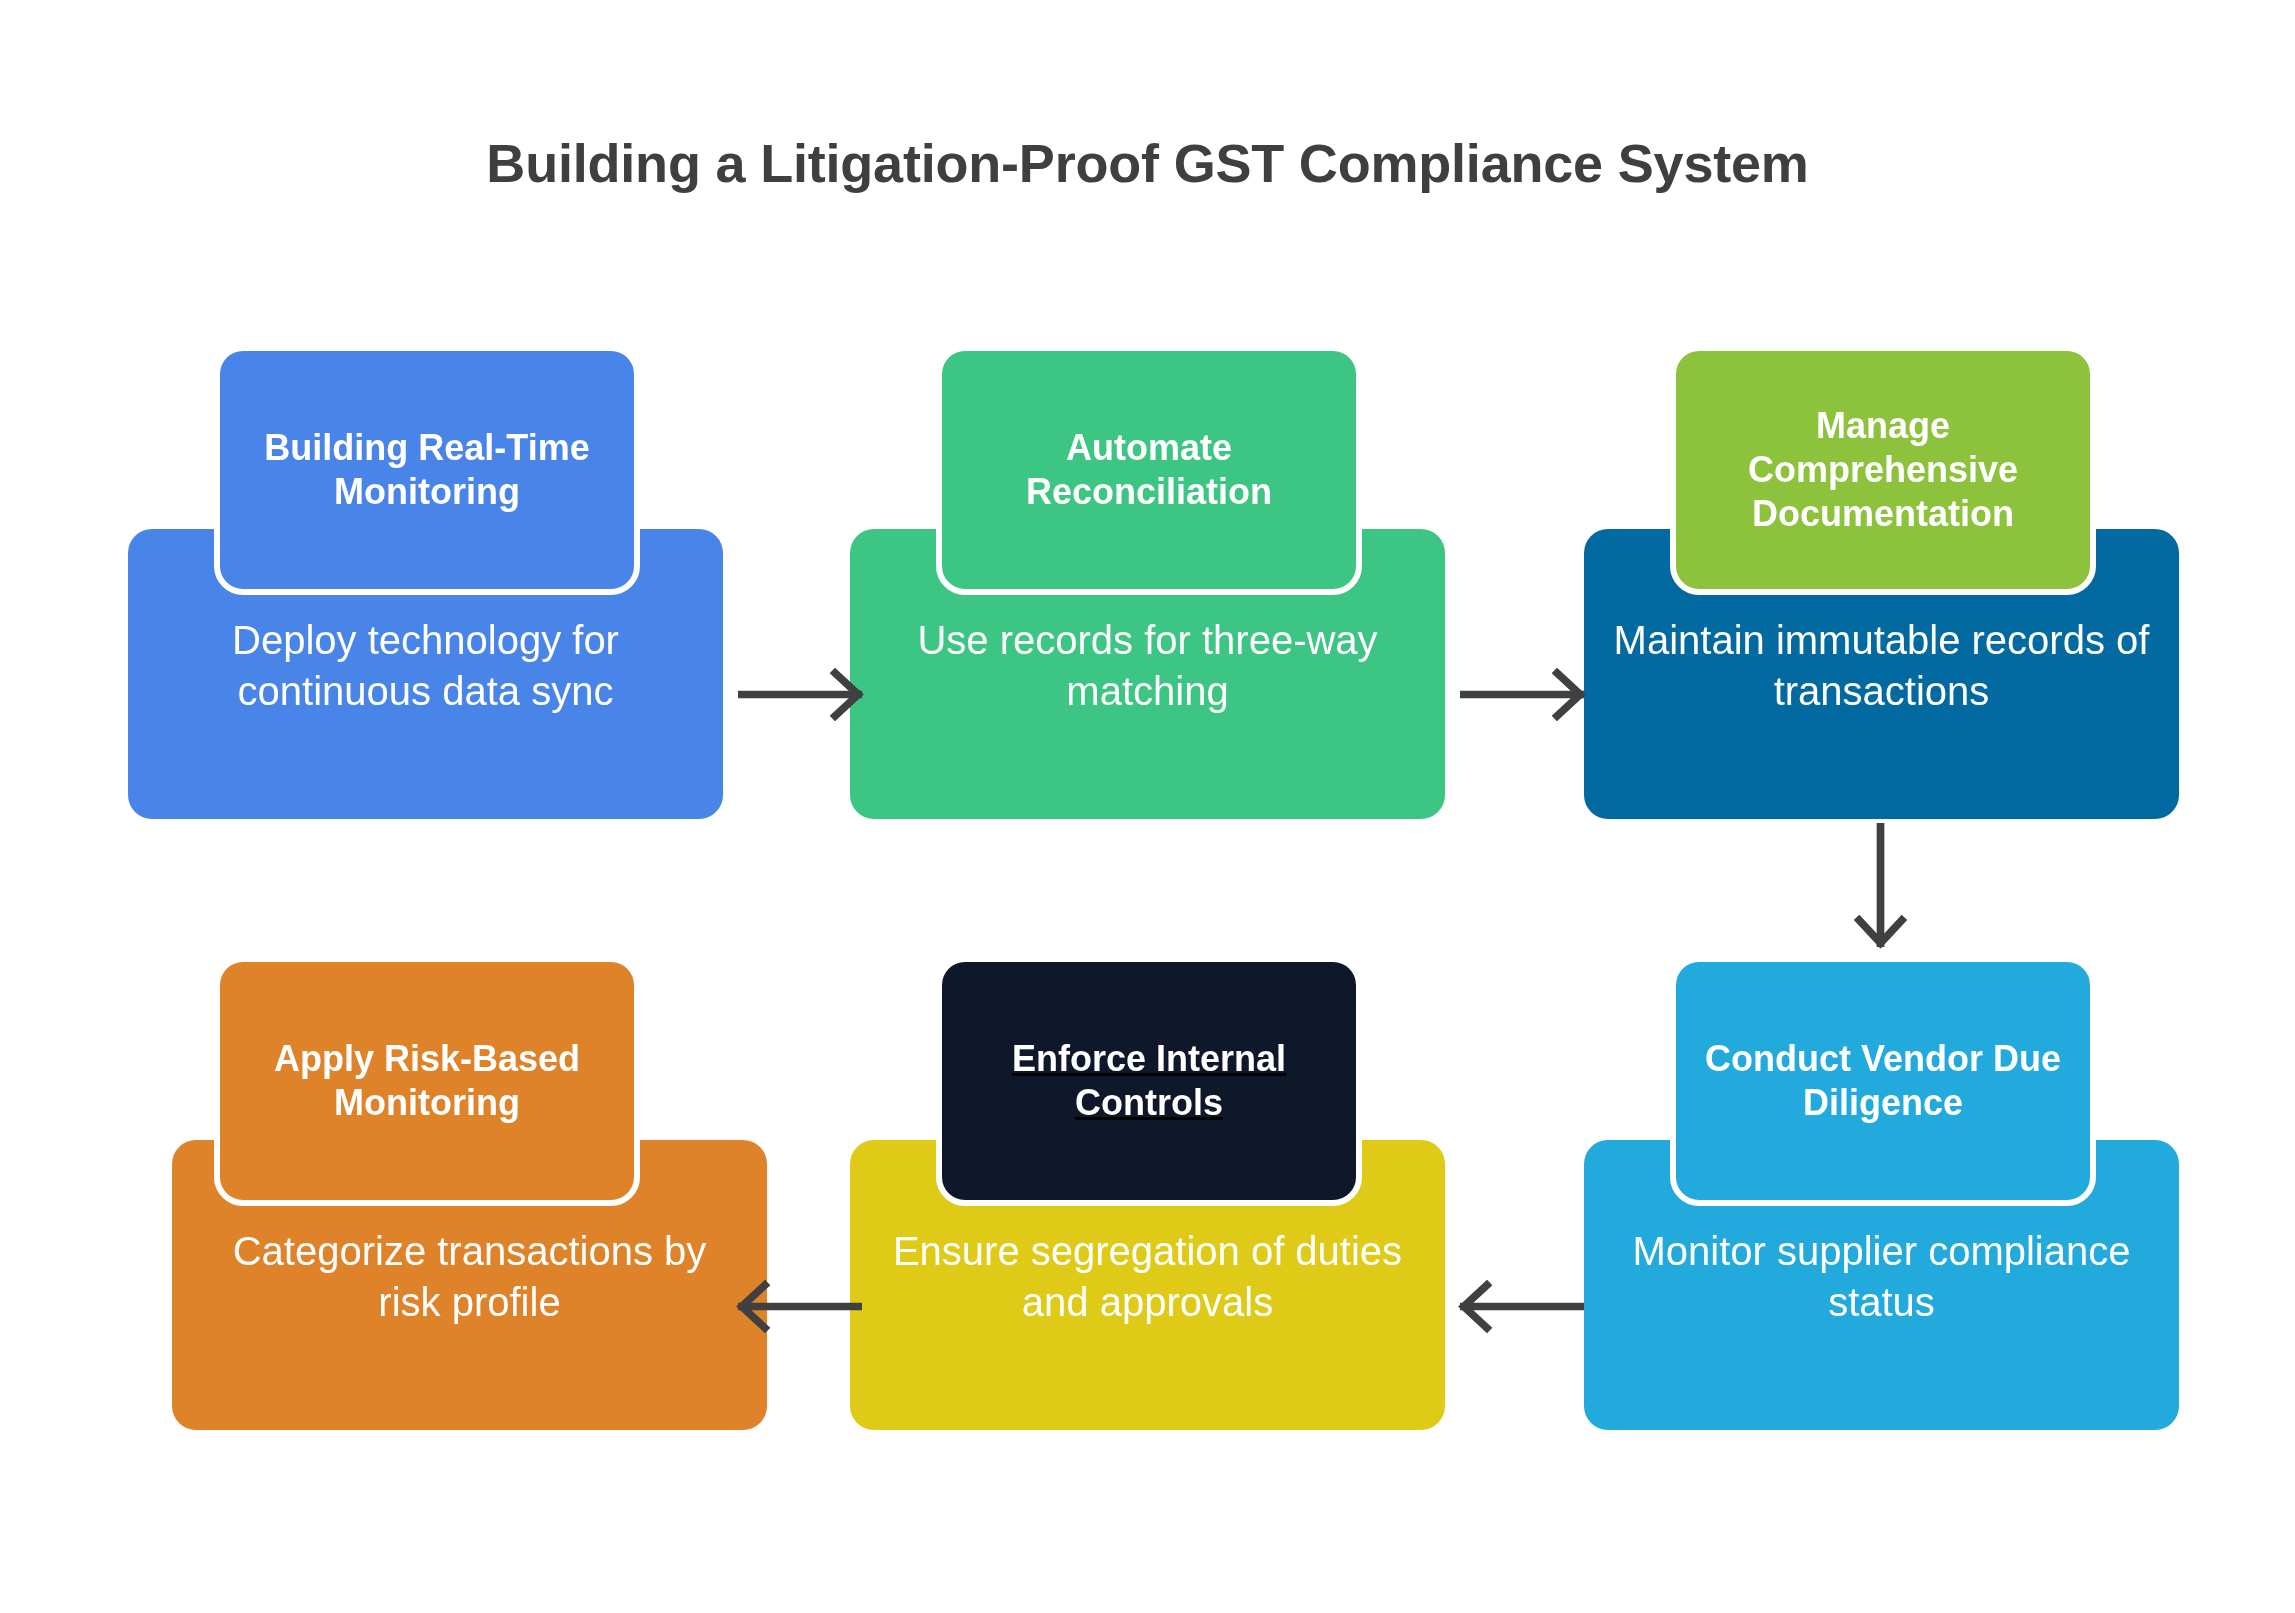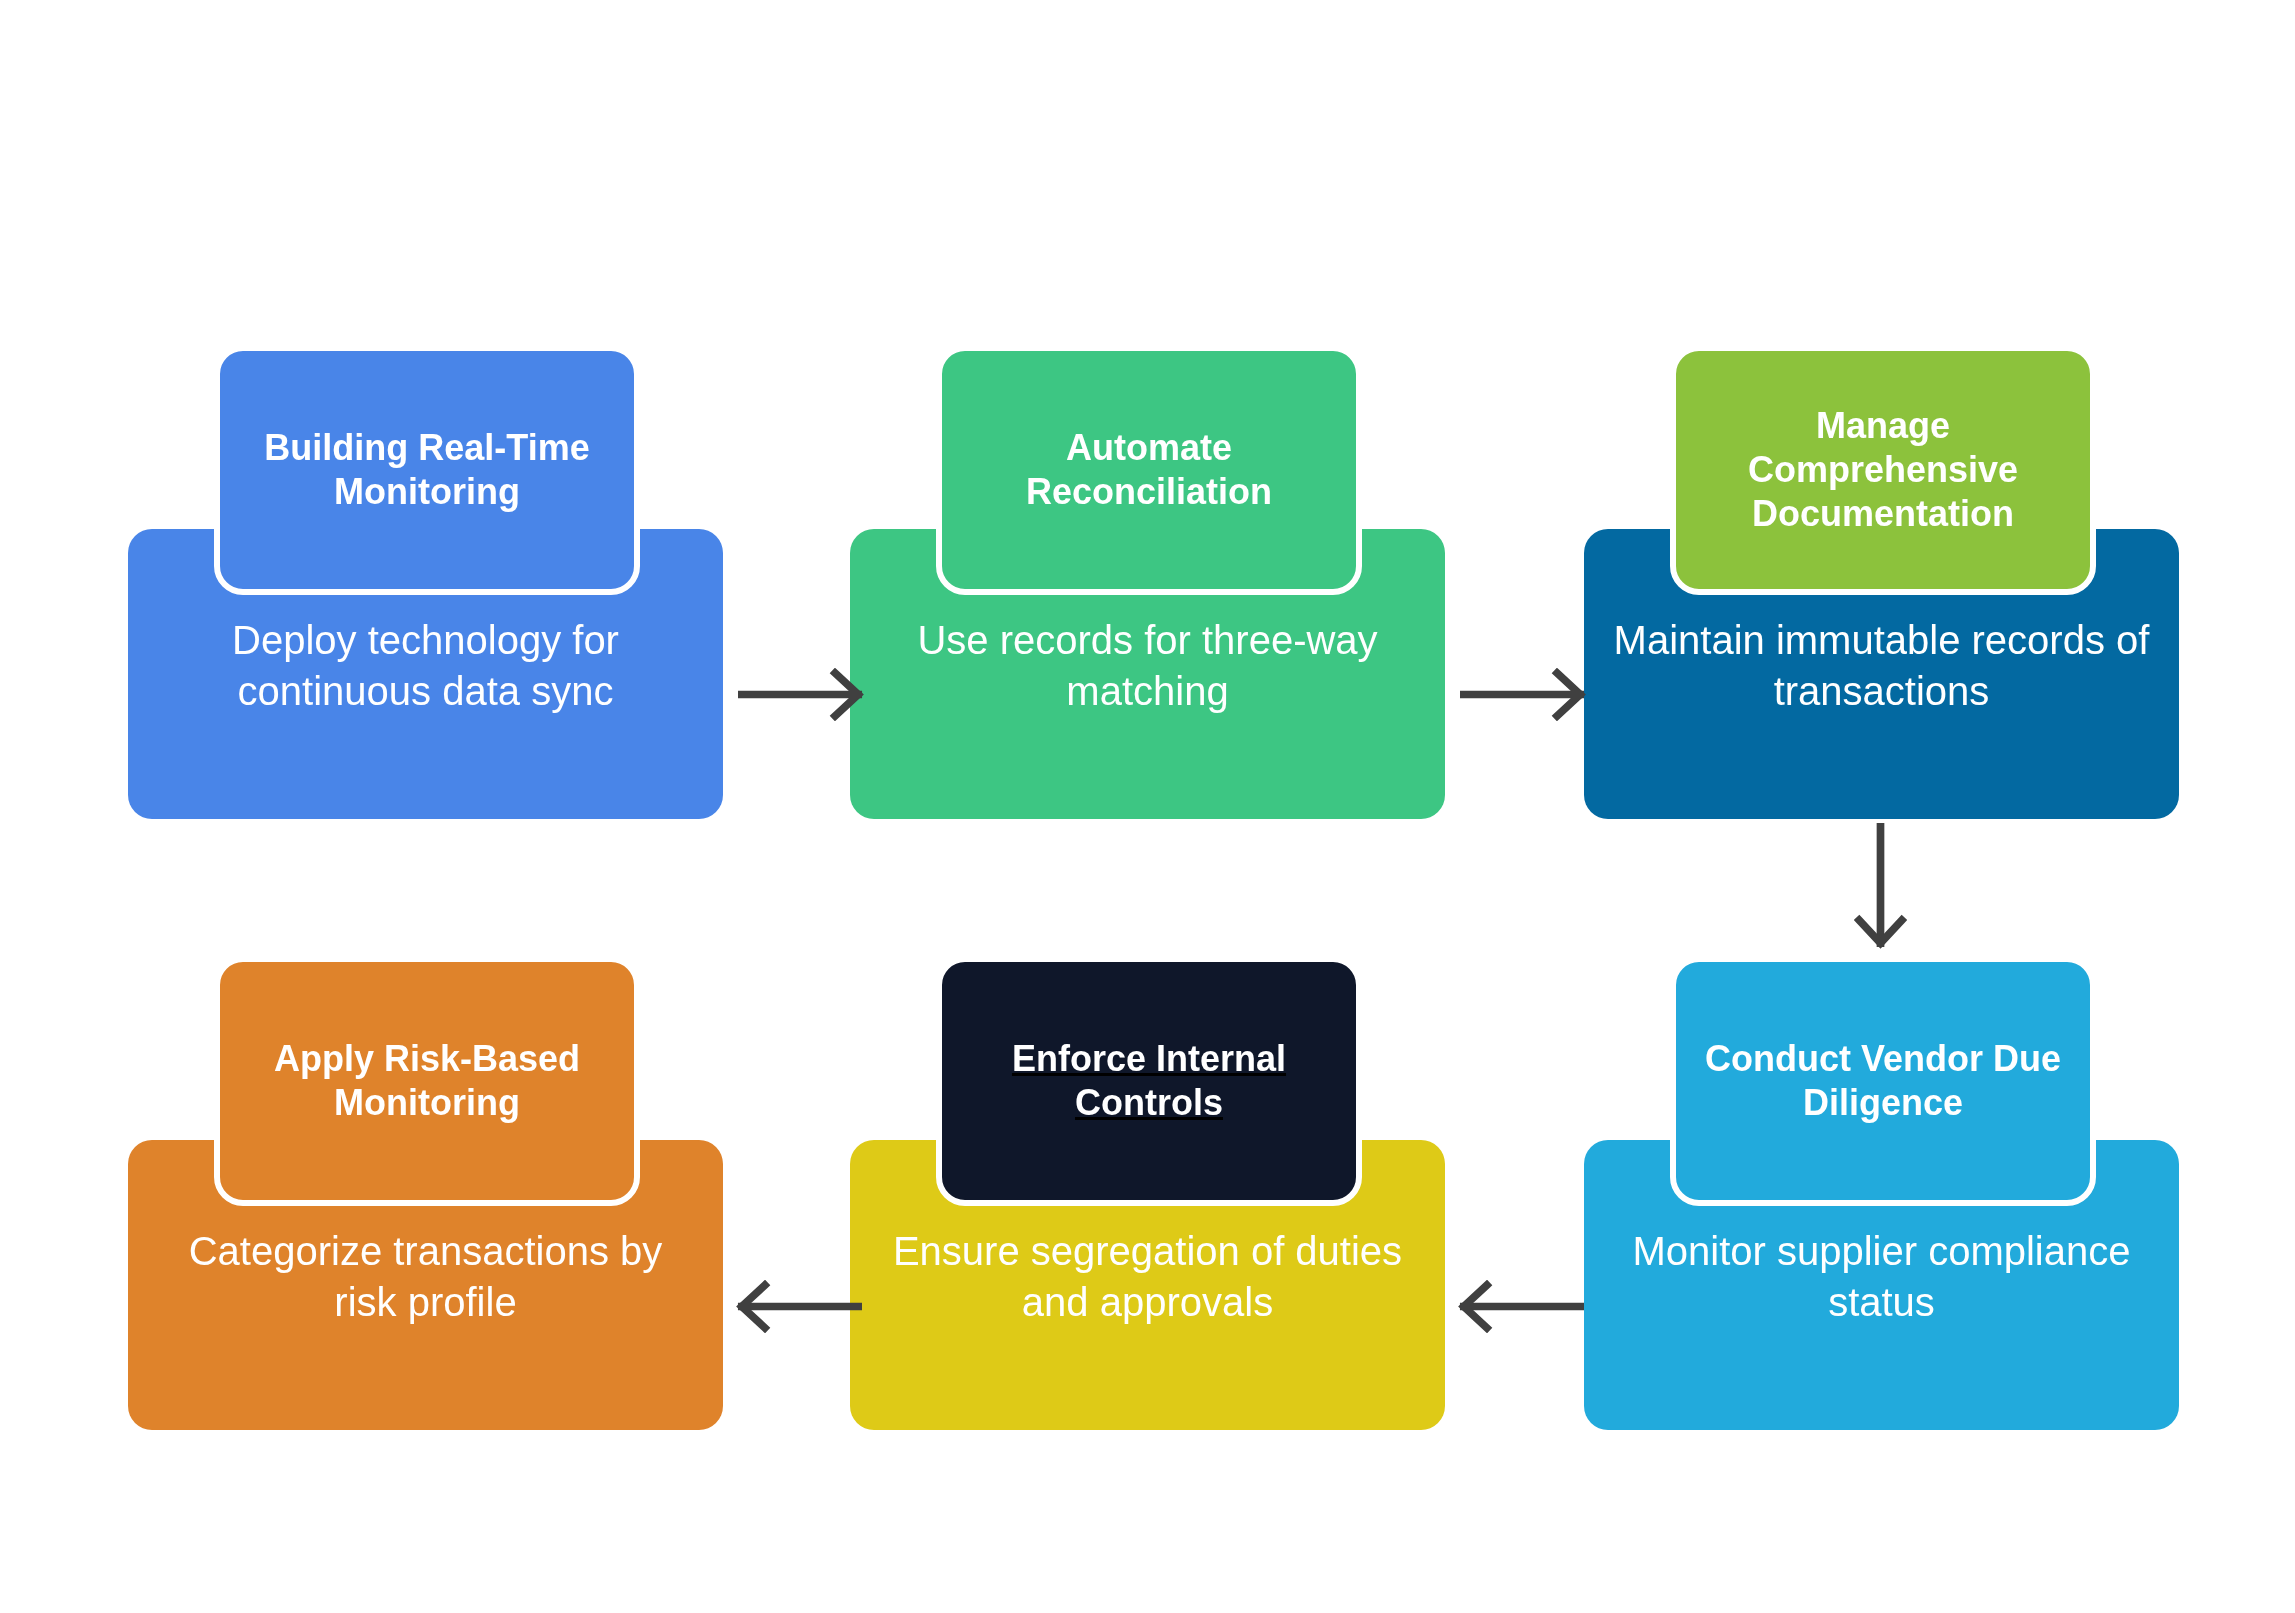--- a/index.html
+++ b/index.html
@@ -88,20 +88,21 @@
   
   .arrow {
     position: absolute;
   }
 </style>
 </head>
 <body>
 
 <div id="canvas" style="background: rgb(255, 255, 255);">
 
+  <div id="page-title" style="color: rgb(63, 63, 63);">Building a Litigation-Proof GST Compliance System</div>
 
   <div class="card" style="left:128px; top:345px;">
     <div class="card-body" id="body-0" style="background: rgb(73, 133, 232);">
       <div class="card-desc">Deploy technology for continuous data sync</div>
     </div>
     <div class="card-head" id="head-0" style="background: rgb(73, 133, 232);">
       <div class="card-title">Building Real-Time Monitoring</div>
     </div>
   </div>
 
@@ -135,21 +136,21 @@
   <div class="card" style="left:850px; top:956px;">
     <div class="card-body" id="body-4" style="background: rgb(222, 202, 23);">
       <div class="card-desc">Ensure segregation of duties and approvals</div>
     </div>
     <div class="card-head" id="head-4" style="background: #0f172a; text-decoration: underline;">
       <div class="card-title">Enforce Internal Controls</div>
     </div>
   </div>
 
   <div class="card" style="left:128px; top:956px;">
-    <div class="card-body" id="body-5" style="background: rgb(223, 131, 43);">
+    <div class="card-body" id="body-5" style="background: rgb(223, 131, 43); margin-left: 44px;">
       <div class="card-desc">Categorize transactions by risk profile</div>
     </div>
     <div class="card-head" id="head-5" style="background: rgb(223, 131, 43);">
       <div class="card-title">Apply Risk-Based Monitoring</div>
     </div>
   </div>
 
   <svg class="arrow" style="left:738px; top:668px; width:131px; height:53px;" viewBox="0 0 152 62">
     <g stroke="#404040" stroke-width="9" fill="none" stroke-linecap="square">
       <line x1="2" y1="31" x2="140" y2="31"></line>

